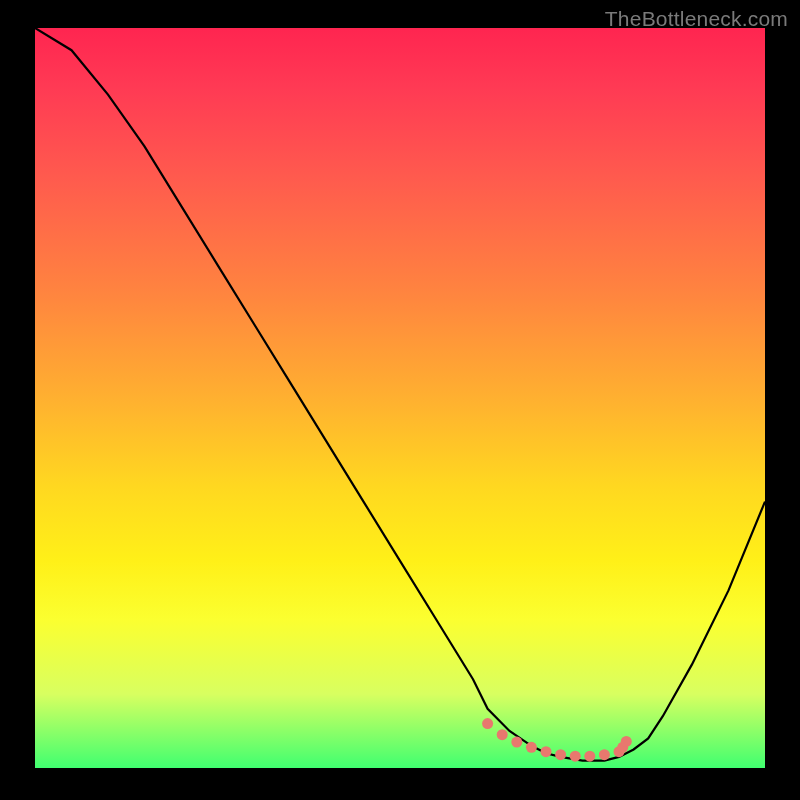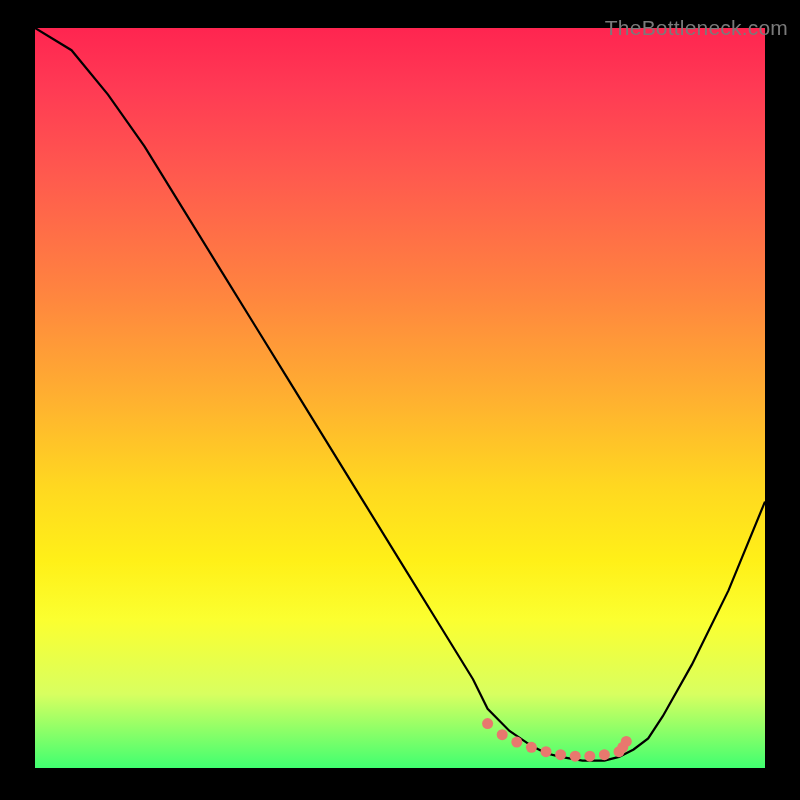--- a/index.html
+++ b/index.html
@@ -12,21 +12,21 @@
   font-family: Arial, sans-serif;
 }
 .container {
   position: relative;
   width: 800px;
   height: 800px;
   background: #000;
 }
 .watermark {
   position: absolute;
-  top: 16px;
+  top: 7px;
   right: 12px;
   color: #7a7a7a;
   font-size: 21px;
   font-weight: normal;
   letter-spacing: 0.2px;
   z-index: 10;
 }
 .plot-area {
   position: absolute;
   left: 35px;

